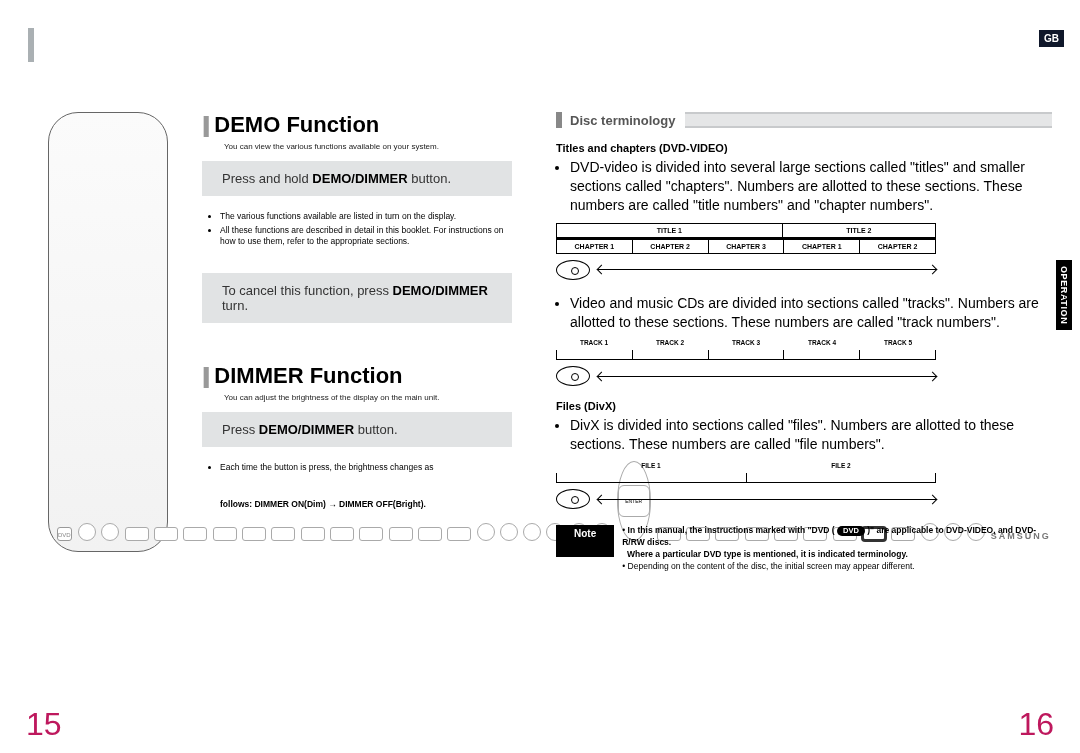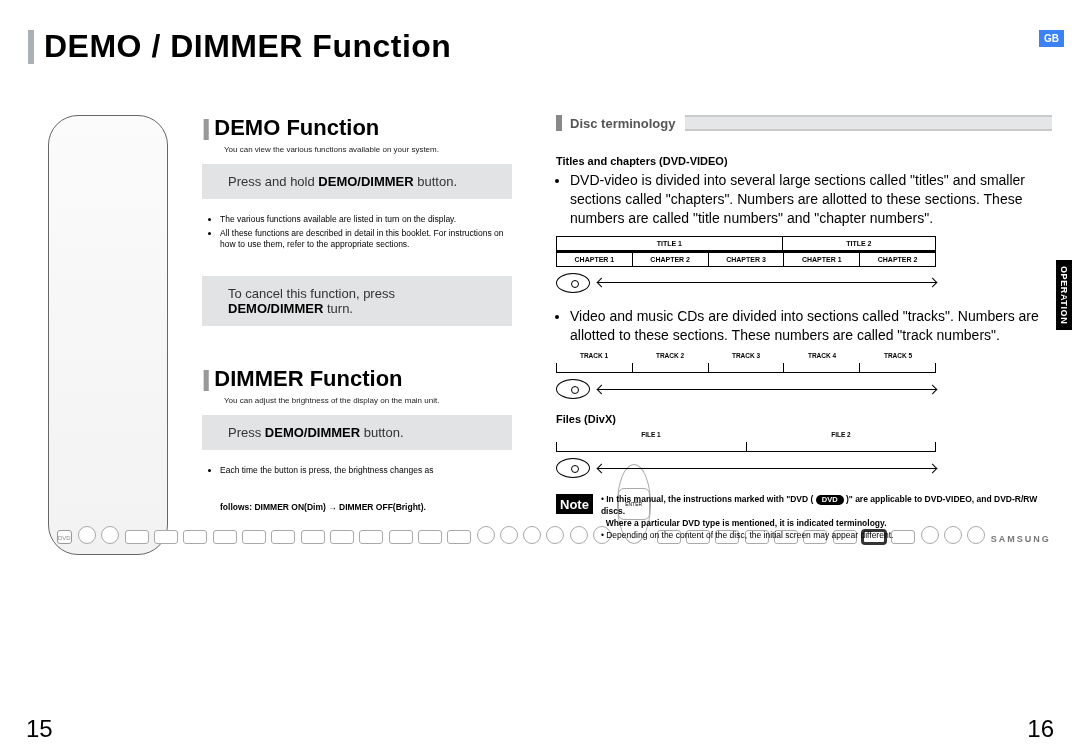--- a/index.html
+++ b/index.html
@@ -2,21 +2,21 @@
 <html><head>
 <meta charset="utf-8">
 <style>
   * { box-sizing: border-box; margin: 0; padding: 0; }
   html, body { width: 1080px; height: 753px; background: #fff; font-family: Arial, Helvetica, sans-serif; color: #000; }
   .page { position: relative; width: 1080px; height: 753px; padding: 28px 28px 0 28px; }
 
   .page-title { font-size: 32px; font-weight: 700; letter-spacing: .5px; display: flex; align-items: center; }
   .page-title .bar { width: 6px; height: 34px; background: #aab0b3; margin-right: 10px; }
 
-  .badge-gb { position: absolute; top: 30px; right: 16px; background: #3b82f6; color: #fff; padding: 3px 5px; font-size: 10px; font-weight: 700; }
+  .badge-gb { position: absolute; top: 30px; right: 16px; background: #0f172a; color: #fff; padding: 3px 5px; font-size: 10px; font-weight: 700; }
 
   .sidebar-op { position: absolute; right: 8px; top: 260px; background: #000; color: #fff; font-size: 9px; font-weight: 700; padding: 6px 3px; writing-mode: vertical-rl; letter-spacing: .6px; }
 
   .cols { display: flex; margin-top: 50px; gap: 14px; }
   .col-remote { width: 160px; display: flex; justify-content: center; }
   .col-left { width: 310px; }
   .col-right { flex: 1; padding-left: 30px; }
 
   
   .remote { width: 120px; height: 440px; border: 1px solid #666; border-radius: 30px; background: linear-gradient(#fbfbfb,#f2f2f2); padding: 10px 8px; display: flex; flex-direction: row; gap: 6px; align-items: flex-end; }
@@ -28,29 +28,29 @@
   .r-pad .enter { width:32px; height:32px; border:1px solid #aaa; border-radius:6px; font-size:5px; display:flex;align-items:center;justify-content:center;}
   .r-brand { font-size:9px; letter-spacing:2px; color:#777; font-weight:700; margin-top:auto; }
   .r-btn.hl { border:2px solid #333; box-shadow:0 0 0 1px #333; }
 
   
   .sec-h { display:flex; align-items:center; gap:8px; margin-bottom: 4px; }
   .sec-h .marks { letter-spacing:-4px; color:#999; font-size: 22px; font-weight: 700; }
   .sec-h h2 { font-size: 22px; font-weight: 700; }
   .sec-sub { font-size: 8px; color:#222; margin-left: 22px; margin-bottom: 10px; }
 
-  .grey-bar { background:#e1e3e4; padding:10px 26px; font-size:13px; color:#333; margin-bottom:10px; }
+  .grey-bar { background:#e1e3e4; padding:10px 20px; font-size:13px; color:#333; margin-bottom:10px; }
   .grey-bar b { color:#000; }
 
   .bullets { margin:15px 0 26px 18px; }
   .bullets li { font-size:8.5px; list-style:disc; margin-bottom:3px; line-height:1.3; }
   .bullets.fine li { font-size:8.5px; }
 
   
-  .term-head { display:flex; align-items:center; margin-bottom:24px; }
+  .term-head { display:flex; align-items:center; margin-bottom:14px; }
   .term-head .rbar { width:6px; height:16px; background:#888; margin-right:8px; }
   .term-head h3 { font-size:13px; font-weight:700; color:#555; flex:0 0 auto; }
   .term-head .stripe { flex:1; height:16px; border-top:2px solid #c8cacc; border-bottom:2px solid #c8cacc; background:#e5e6e7; margin-left:10px; }
 
   .sub-h { font-size:11px; font-weight:700; margin:4px 0; }
   .r-bul { margin-left:14px; margin-bottom:8px; }
   .r-bul li { font-size:14px; list-style:disc; line-height:1.35; }
 
   .diag-wrap { margin:6px 0 14px 0; width: 380px; }
   .diag-bar { border:1px solid #000; display:flex; font-size:7px; font-weight:700; }
@@ -64,40 +64,39 @@
   .tracklabels>div{flex:1;text-align:center;}
   .disc-row { display:flex; align-items:center; gap:8px; margin-top:6px; }
   .disc { width:34px; height:20px; border:1px solid #000; border-radius:50%; position:relative; background:#fff;}
   .disc::after{content:"";position:absolute;top:6px;left:14px;width:6px;height:6px;border:1px solid #000;border-radius:50%;}
   .hline { flex:1; height:1px; background:#000; position:relative; }
   .hline::before,.hline::after{content:"";position:absolute;top:-3px;width:6px;height:6px;border-top:1px solid #000;border-right:1px solid #000;}
   .hline::before{left:0;transform:rotate(225deg);}
   .hline::after{right:0;transform:rotate(45deg);}
 
   .note-block { display:flex; gap:8px; margin-top:16px; }
-  .note-tag { background:#000;color:#fff;font-size:13px;font-weight:700;padding:3px 4px; height:20px; }
+  .note-tag { background:#000;color:#fff;font-size:10px;font-weight:700;padding:3px 18px; height:32px; }
   .note-body { font-size:8.5px; line-height:1.4; }
   .note-body b { font-weight:700; }
   .dvd-pill { display:inline-block; background:#000; color:#fff; border-radius:8px; padding:0 6px; font-size:7.5px; vertical-align:middle;}
 
-  .pnum { position:absolute; bottom:10px; font-size:24px; color:#000000;margin-top:43px; }
+  .pnum { position:absolute; bottom:10px; font-size:32px; color:#be185d;margin-top:43px; }
   .pnum.l { left: 26px; }
   .pnum.r { right: 26px; }
 
   .follows { font-size:8.5px; margin-left:18px; }
   .follows b { font-weight:700; }
 </style>
 </head>
 <body>
 
 <div class="page">
 
   <div class="page-title">
     <span class="bar"></span>
-    <span>DEMO / DIMMER Function</span>
   </div>
 
   <div class="badge-gb">GB</div>
   <div class="sidebar-op">OPERATION</div>
 
   <div class="cols">
 
     <div class="col-remote">
       <div class="remote">
         <div class="r-disp">DVD</div>
@@ -252,20 +251,23 @@
             <div></div>
             <div></div>
           </div>
         <div class="disc-row">
             <div class="disc"></div>
             <div class="hline"></div>
           </div>
       </div>
 
       <div class="sub-h">Files (DivX)</div>
+      <ul class="r-bul">
+        <li>DivX is divided into sections called "files". Numbers are allotted to these sections. These numbers are called "file numbers".</li>
+      </ul>
       <div class="diag-wrap">
         <div class="tracklabels">
           <div>FILE 1</div>
           <div>FILE 2</div>
         </div>
         <div class="ruler">
             <div></div>
             <div></div>
           </div>
         <div class="disc-row">

